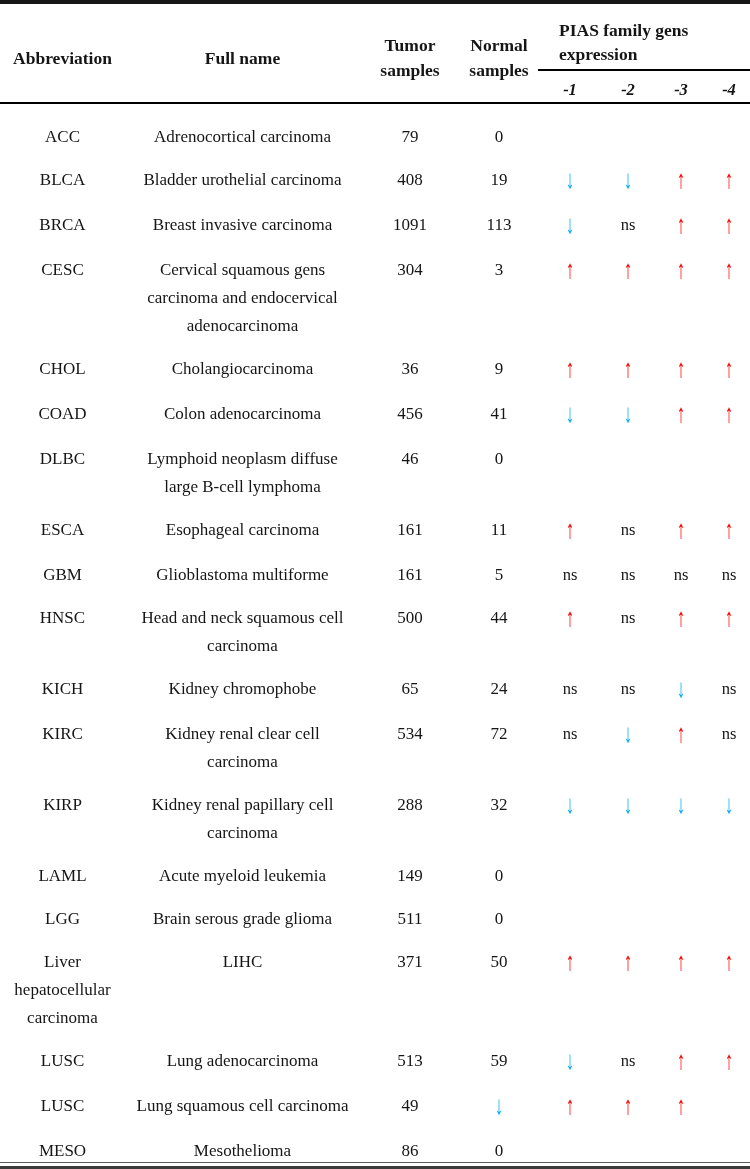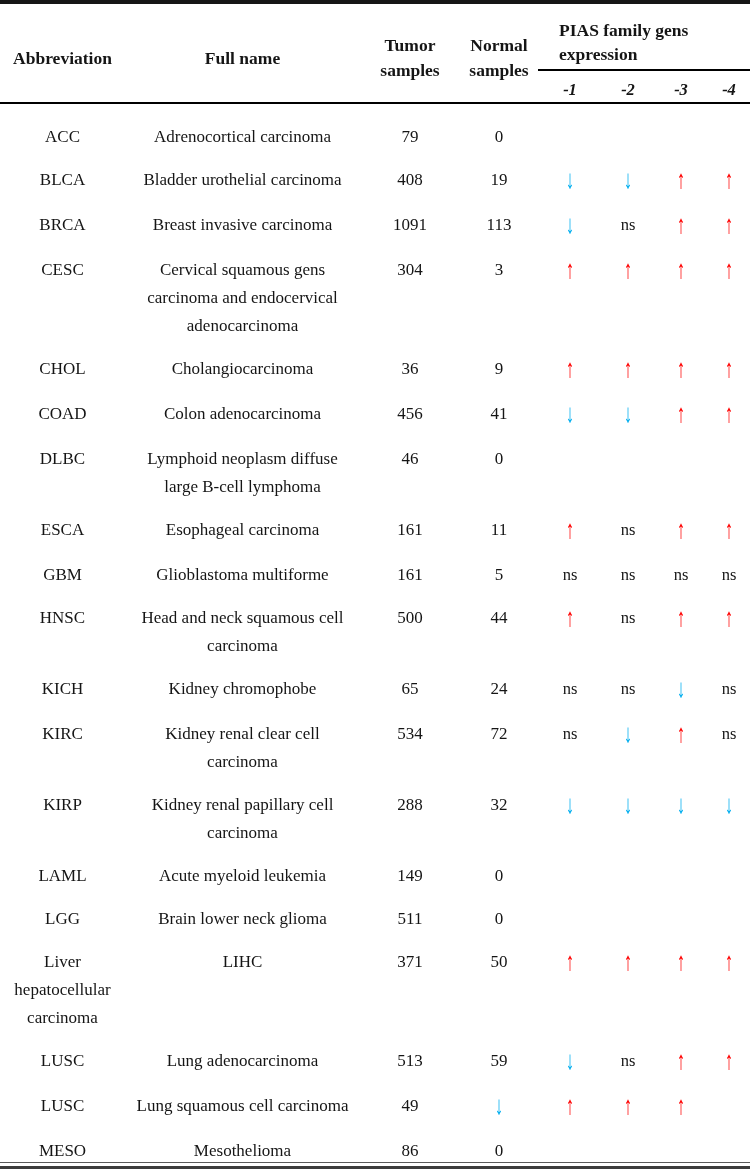--- a/index.html
+++ b/index.html
@@ -297,21 +297,21 @@
         <div class="tcell">149</div>
         <div class="tcell">0</div>
         <div class="tcell"></div>
         <div class="tcell"></div>
         <div class="tcell"></div>
         <div class="tcell"></div>
       </div>
       <div class="trow">
         <div class="tcell">LGG</div>
         <div class="tcell">
-          <div class="name-inner">Brain lower neck glioma</div>
+          <div class="name-inner">Brain serous grade glioma</div>
         </div>
         <div class="tcell">511</div>
         <div class="tcell">0</div>
         <div class="tcell"></div>
         <div class="tcell"></div>
         <div class="tcell"></div>
         <div class="tcell"></div>
       </div>
       <div class="trow">
         <div class="tcell">

